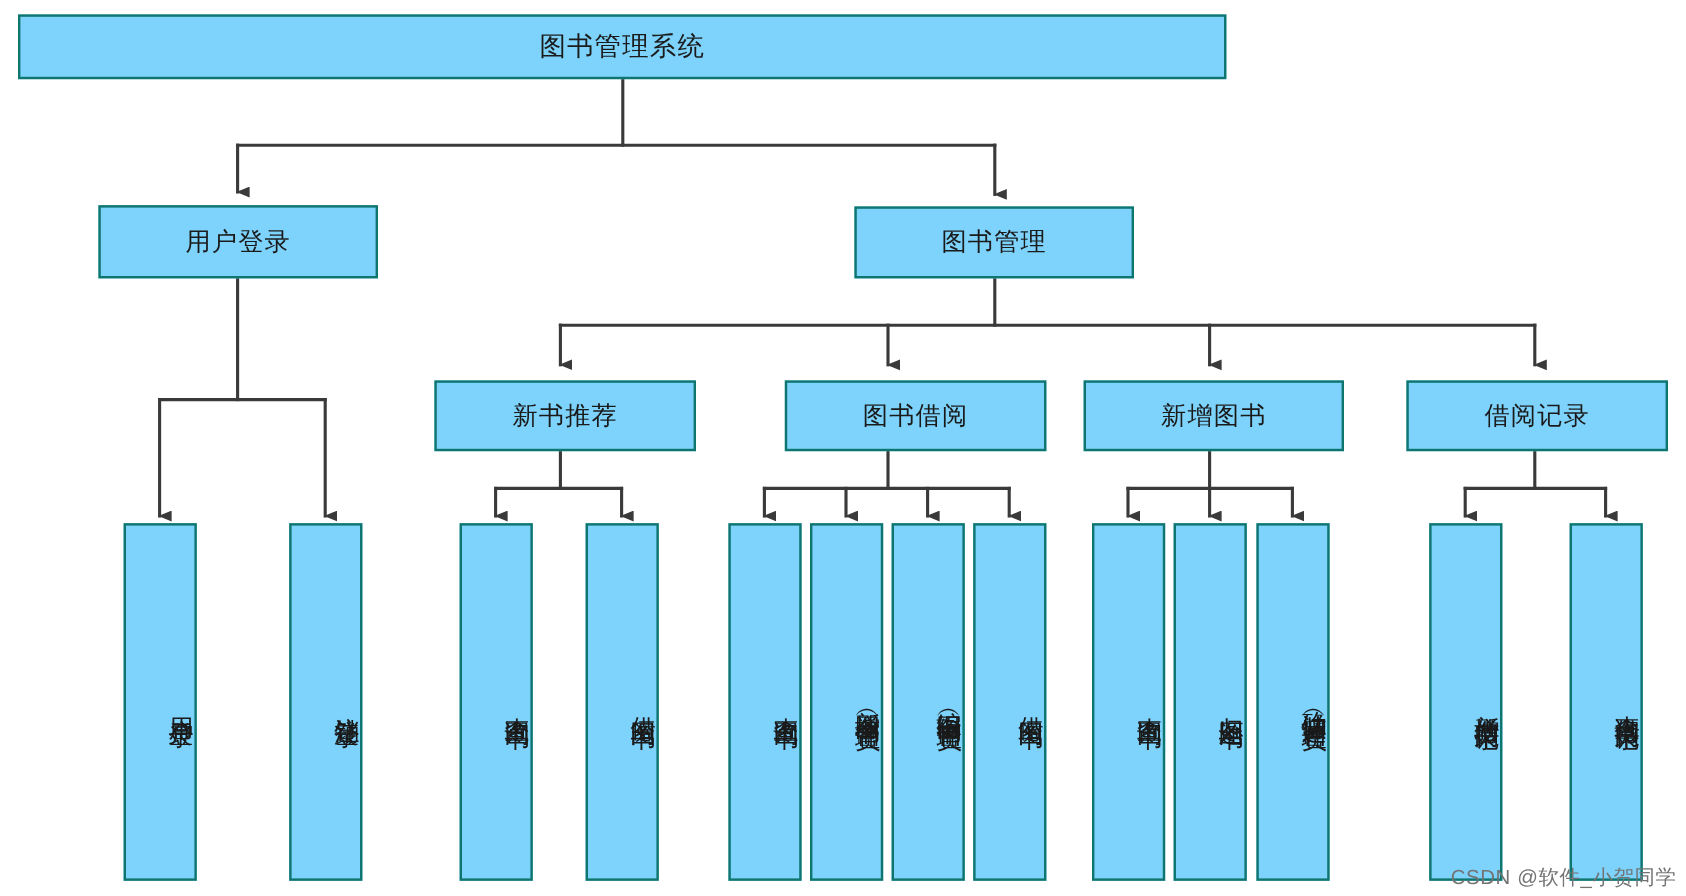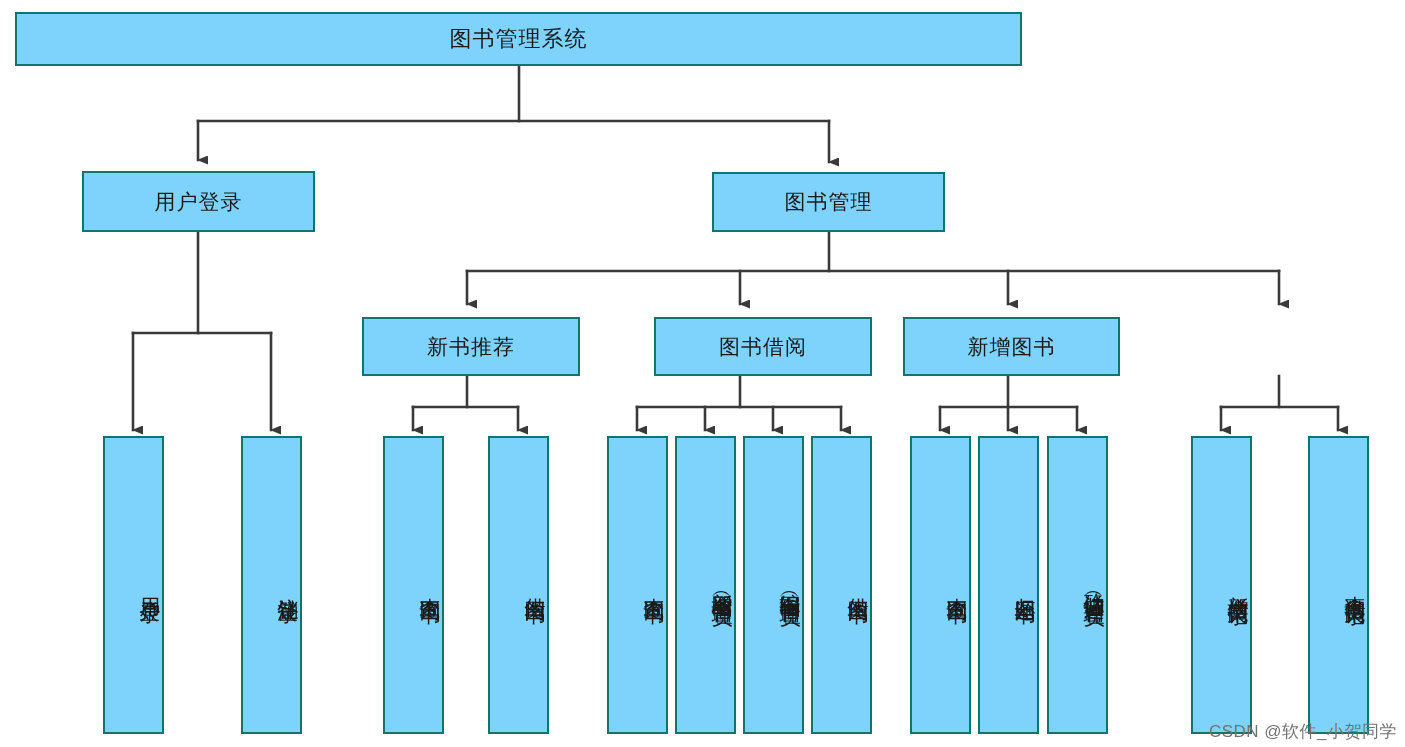--- a/index.html
+++ b/index.html
@@ -140,20 +140,23 @@
 
   <div class="node node-h" style="left:712px; top:172px; width:233px; height:60px;">
     <span>图书管理</span>
   </div>
   <div class="node node-h" style="left:654px; top:317px; width:218px; height:59px;">
     <span>图书借阅</span>
   </div>
   <div class="node node-h" style="left:903px; top:317px; width:217px; height:59px;">
     <span>新增图书</span>
   </div>
+  <div class="node node-h" style="left:1172px; top:317px; width:218px; height:59px;">
+    <span>借阅记录</span>
+  </div>
 
   <div class="node node-v" style="left:103px; top:436px; width:61px; height:298px;">
     <span class="vlabel">用户登录</span>
   </div>
   <div class="node node-v" style="left:241px; top:436px; width:61px; height:298px;">
     <span class="vlabel">注销登录</span>
   </div>
 
   <div class="node node-v" style="left:383px; top:436px; width:61px; height:298px;">
     <span class="vlabel">查询图书</span>

